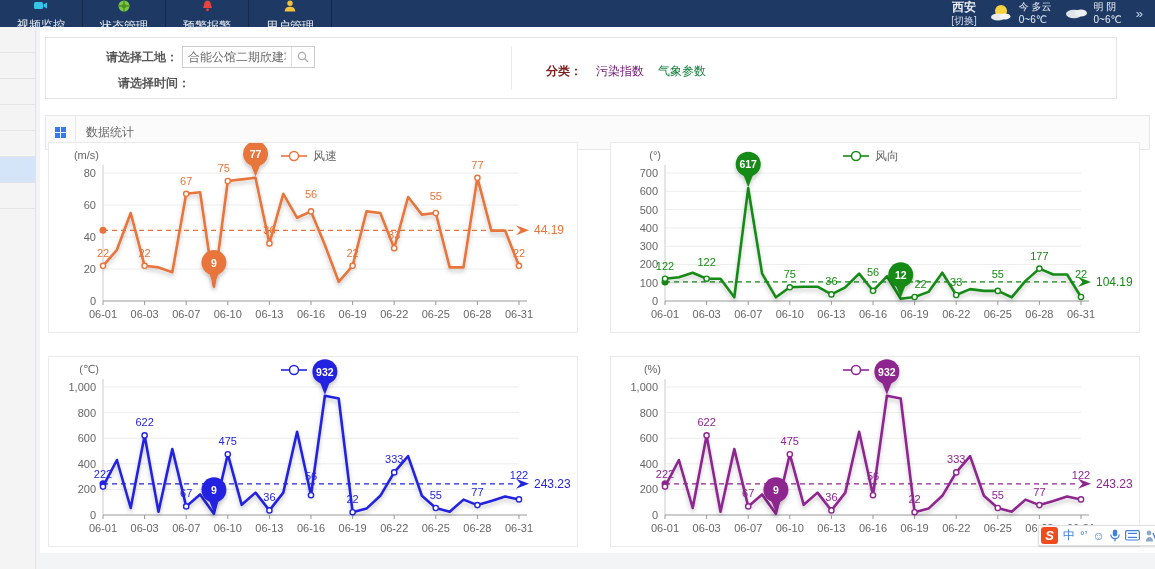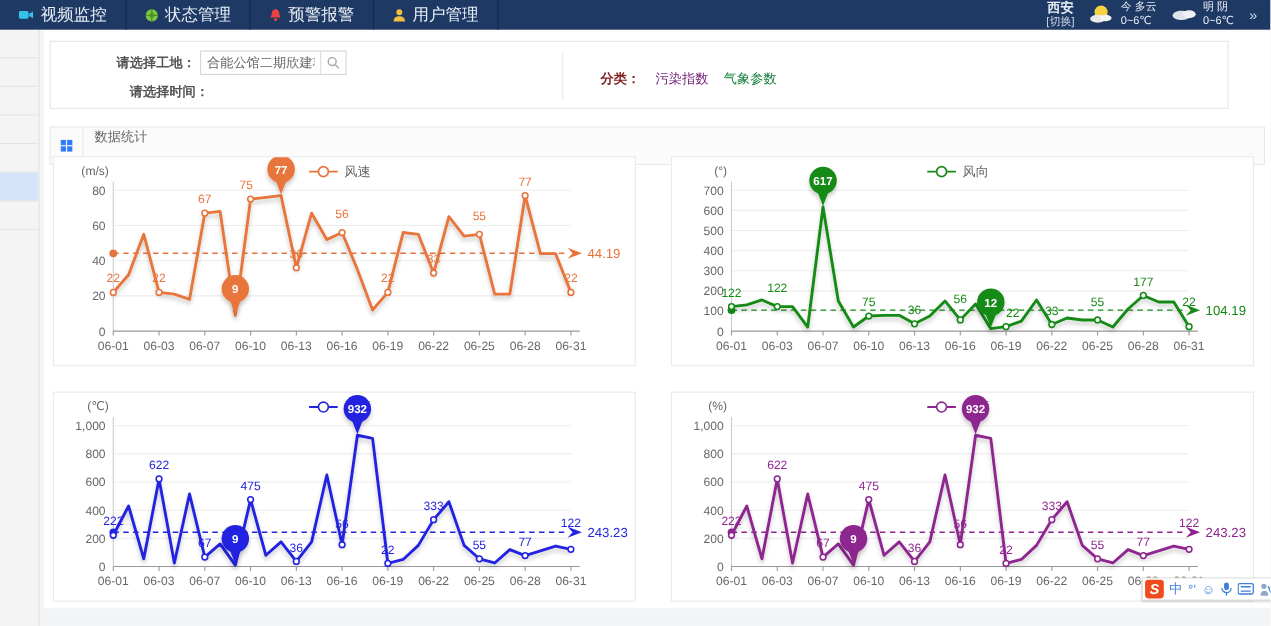--- a/index.html
+++ b/index.html
@@ -1,21 +1,21 @@
 <!DOCTYPE html>
 <html><head>
 <meta charset="utf-8">
 <style>
   * { margin:0; padding:0; box-sizing:border-box; }
   html,body { width:1155px; height:569px; overflow:hidden; }
   body { font-family:"Liberation Sans","DejaVu Sans",sans-serif; background:#f3f4f5; position:relative; font-size:12px; color:#555; }
 
   
   .navbar { position:absolute; left:0; top:0; width:1155px; height:27px; background:#1e3a64; display:flex; align-items:stretch; color:#e9eef7; z-index:30; }
-  .nav-item { display:flex; align-items:center; gap:6px; padding:0 17px; border-right:1px solid #16294a; cursor:pointer; font-size:15px; }
+  .nav-item { display:flex; align-items:center; gap:6px; padding:0 17px; border-right:1px solid #16294a; cursor:pointer; font-size:12px;flex-direction:column; }
   .nav-item .ic { display:flex; align-items:center; }
   .nav-right { margin-left:auto; display:flex; align-items:center; gap:12px; padding-right:10px; }
   .city { text-align:center; line-height:1.1; }
   .city .nm { font-weight:bold; font-size:12px; }
   .city .sw { font-size:10px; color:#cdd8ea; cursor:pointer; }
   .wx { display:flex; align-items:center; gap:4px; }
   .wx .t { font-size:10px; line-height:1.25; color:#e9eef7; }
   .more-arrow { color:#c9d6ea; font-size:13px; cursor:pointer; padding:0 2px; }
 
   
@@ -33,21 +33,21 @@
   .f-label { width:92px; text-align:right; font-weight:bold; color:#555; margin-right:4px; }
   .f-input { display:flex; width:133px; height:22px; border:1px solid #ccc; background:#fff; }
   .f-input input { flex:1; border:0; outline:none; font-size:12px; color:#666; padding:0 5px; min-width:0; font-family:inherit; }
   .f-addon { width:23px; border-left:1px solid #ddd; display:flex; align-items:center; justify-content:center; cursor:pointer; background:#fff; }
   .f-divider { position:absolute; left:465px; top:8px; bottom:8px; width:1px; background:#ececec; }
   .cat-row { position:absolute; left:500px; top:25px; display:flex; align-items:center; gap:14px; }
   .cat-label { font-weight:bold; color:#7f1d1d; }
   .cat-link { cursor:pointer; color:#15803d; }
   .cat-link.active { color:#701a75; }
 
-  .section-bar { position:absolute; left:5px; top:88px; width:1105px; height:35px; border:1px solid #e8e8e8; background:#fbfbfb; display:flex; align-items:flex-start; }
+  .section-bar { position:absolute; left:5px; top:88px; width:1105px; height:35px; border:1px solid #e8e8e8; background:#fbfbfb; display:flex; align-items:center; }
   .section-ic { width:30px; height:100%; display:flex; align-items:center; justify-content:center; border-right:1px solid #e8e8e8; }
   .section-title { padding-left:10px; color:#666; }
 
   .card { position:absolute; width:530px; height:191px; border:1px solid #eaeaea; background:#fff; }
   #card0 { left:8px;   top:115px; }
   #card1 { left:570px; top:115px; }
   #card2 { left:8px;   top:329px; }
   #card3 { left:570px; top:329px; }
   .card svg { display:block; }
 

